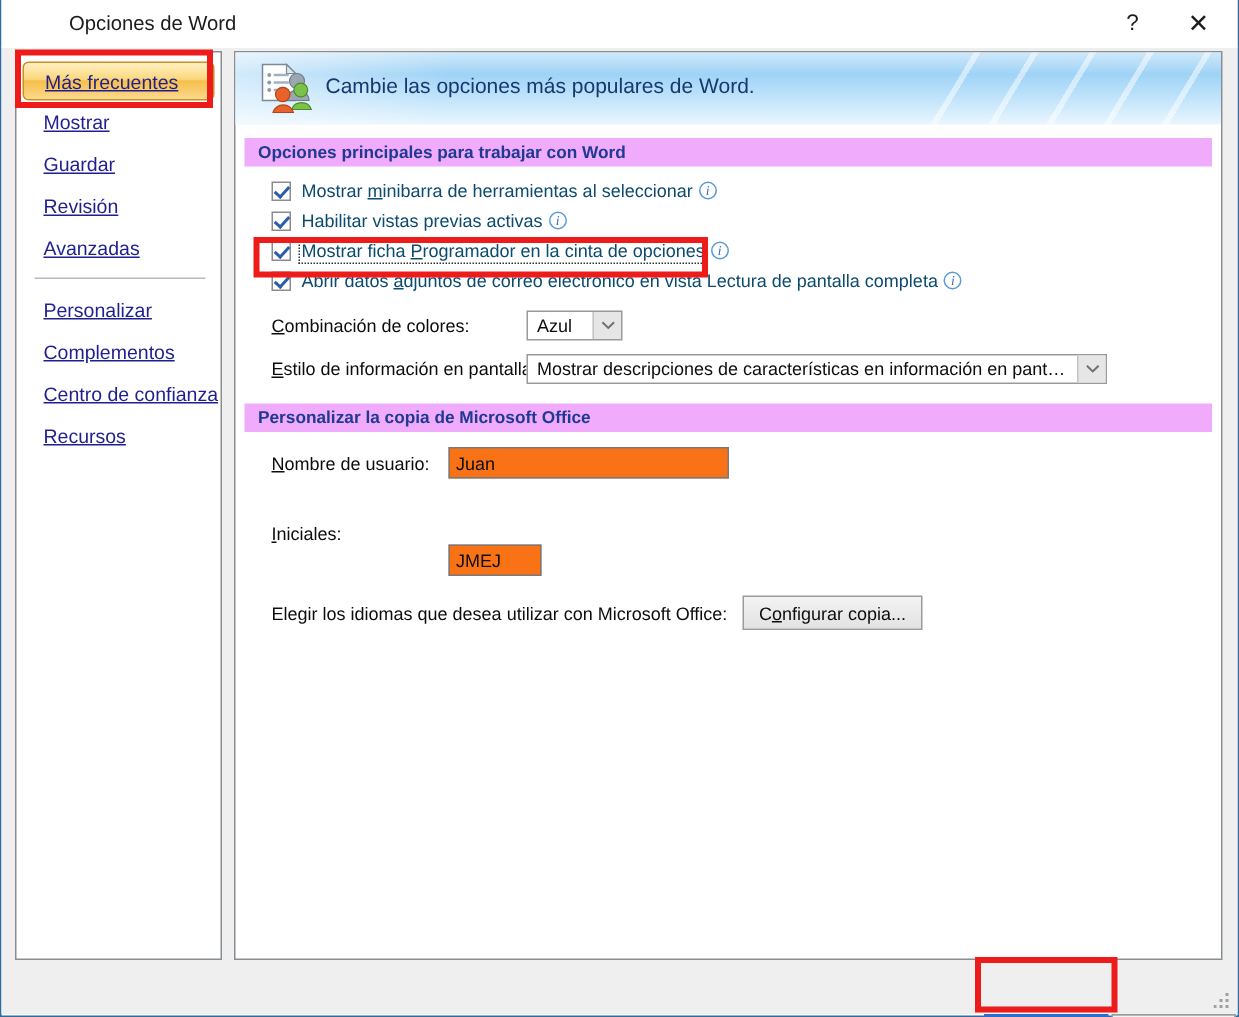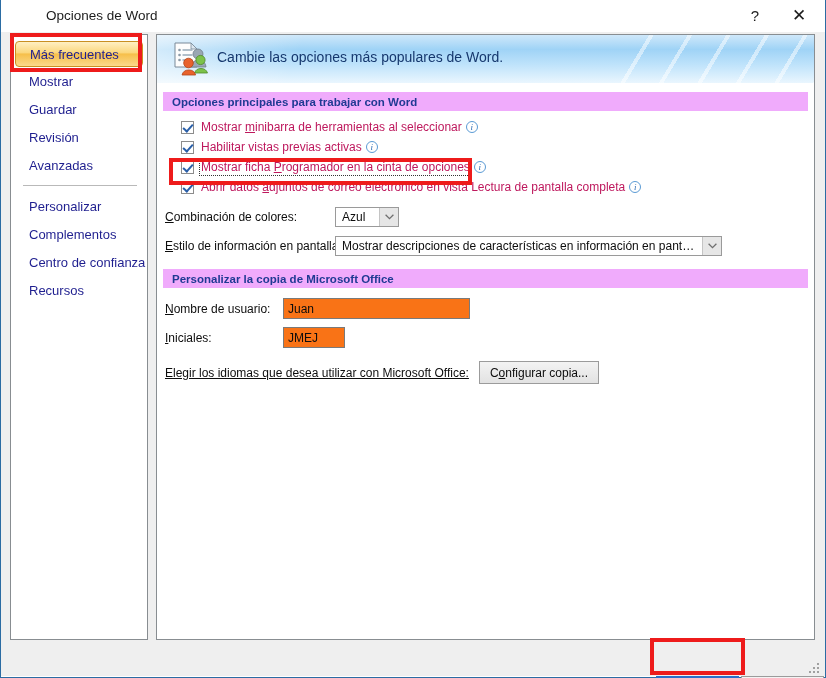--- a/index.html
+++ b/index.html
@@ -66,20 +66,21 @@
   }
   .nav-item {
     position: relative;
     height: 28px;
     padding-left: 18px;
     display: flex; align-items: center;
     font-size: 13px;
     color: #1f1f8f;
     white-space: nowrap;
     cursor: default;
+    text-decoration: underline;
   }
   .nav-item.selected {
     margin: 0 4px;
     padding-left: 14px;
     height: 26px;
     border: 1px solid #c99022;
     border-radius: 4px;
     background: linear-gradient(to bottom, #fff0c2 0%, #fbd77d 45%, #f6bf4a 50%, #fbd98c 100%);
     color: #1f1f8f;
     font-weight: normal;
@@ -173,21 +174,21 @@
     content: "";
     position: absolute;
     left: 3px; top: 0px;
     width: 4px; height: 8px;
     border: solid #2a5fa8;
     border-width: 0 2px 2px 0;
     transform: rotate(42deg);
   }
   .opt-label {
     font-size: 12px;
-    color: #be185d;
+    color: #0c4a6e;
   }
   .opt-label u { text-decoration: underline; }
   .focus-ring { outline: 1px dotted #333; outline-offset: 1px; }
 
   .info-icon {
     display: inline-block;
     width: 12px; height: 12px;
     border: 1px solid #5b9bd5;
     border-radius: 50%;
     color: #2f6eb5;
@@ -198,21 +199,21 @@
     text-align: center;
     margin-left: 4px;
     vertical-align: 1px;
     cursor: default;
   }
 
   
   .form-row {
     display: flex;
     align-items: center;
-    padding-left: 8px;
+    padding-left: 24px;
     white-space: nowrap;
   }
   .form-label {
     font-size: 12px;
     color: #0d0d0d;
   }
   .form-label u { text-decoration: underline; }
 
   .combo {
     display: inline-flex;
@@ -428,25 +429,25 @@
 
       <div style="height:10px"></div>
 
       <div class="form-row">
         <span class="form-label" style="width:118px;"><u>N</u><span>ombre de usuario:</span></span>
         <span class="txtbox" style="width:187px;">Juan</span>
       </div>
 
       <div class="form-row" style="margin-top:8px;">
         <span class="form-label" style="width:118px;"><u>I</u><span>niciales:</span></span>
-        <span class="txtbox" style="width:62px;">JMEJ</span>
+        <span class="txtbox" style="width:62px;margin-top:36px;">JMEJ</span>
       </div>
 
       <div class="form-row" style="margin-top:13px;">
-        <span class="form-label" style="margin-right:10px;text-decoration:underline;">Elegir los idiomas que desea utilizar con Microsoft Office:</span>
+        <span class="form-label" style="margin-right:10px;">Elegir los idiomas que desea utilizar con Microsoft Office:</span>
         <span class="btn">
             <span>C</span>
             <u>o</u>
             <span>nfigurar copia...</span>
           </span>
       </div>
 
     </div>
 
     <div class="footer-btn" id="ok-button">Aceptar</div>

